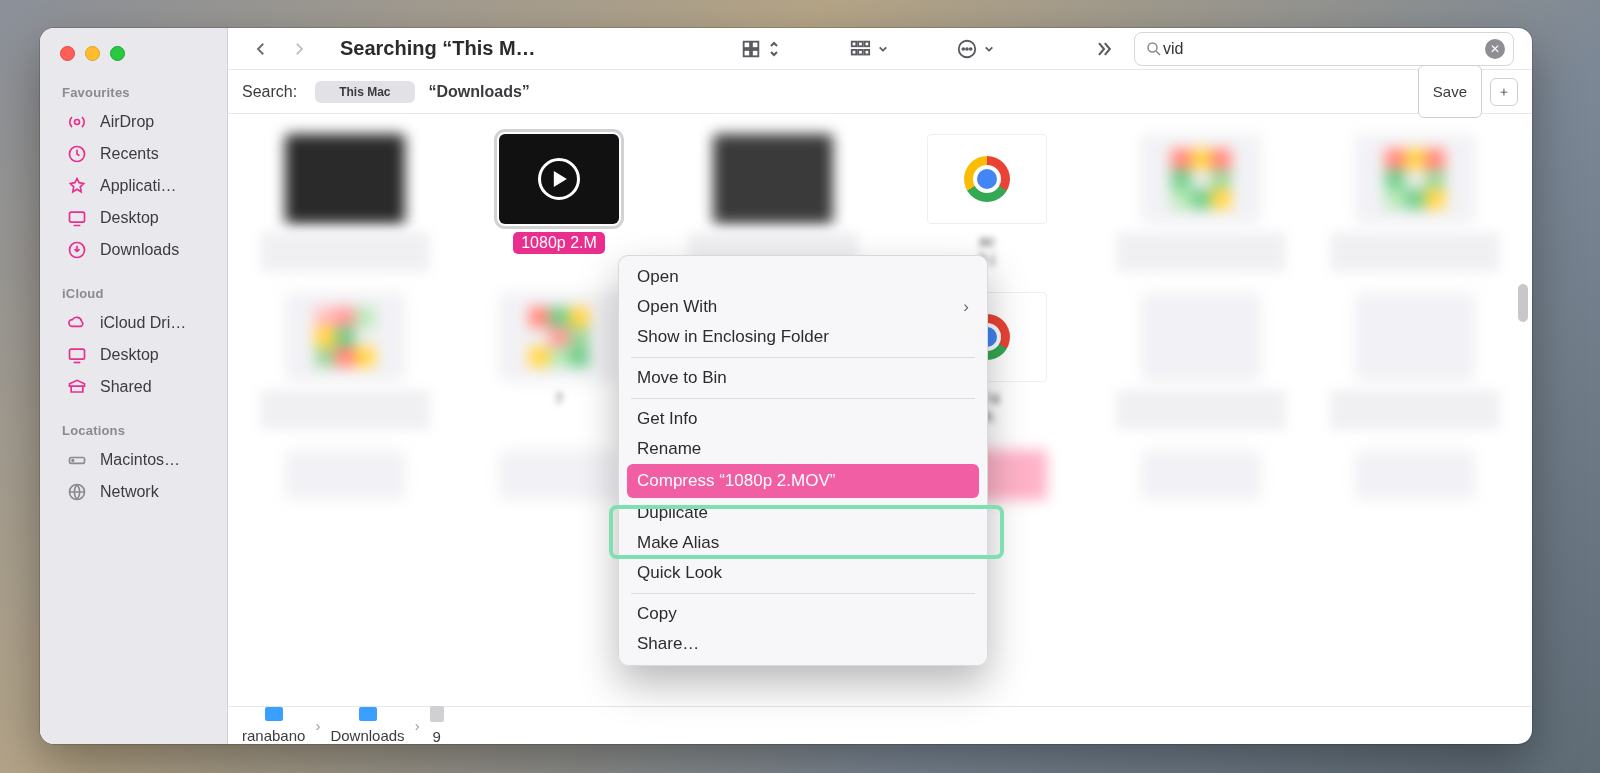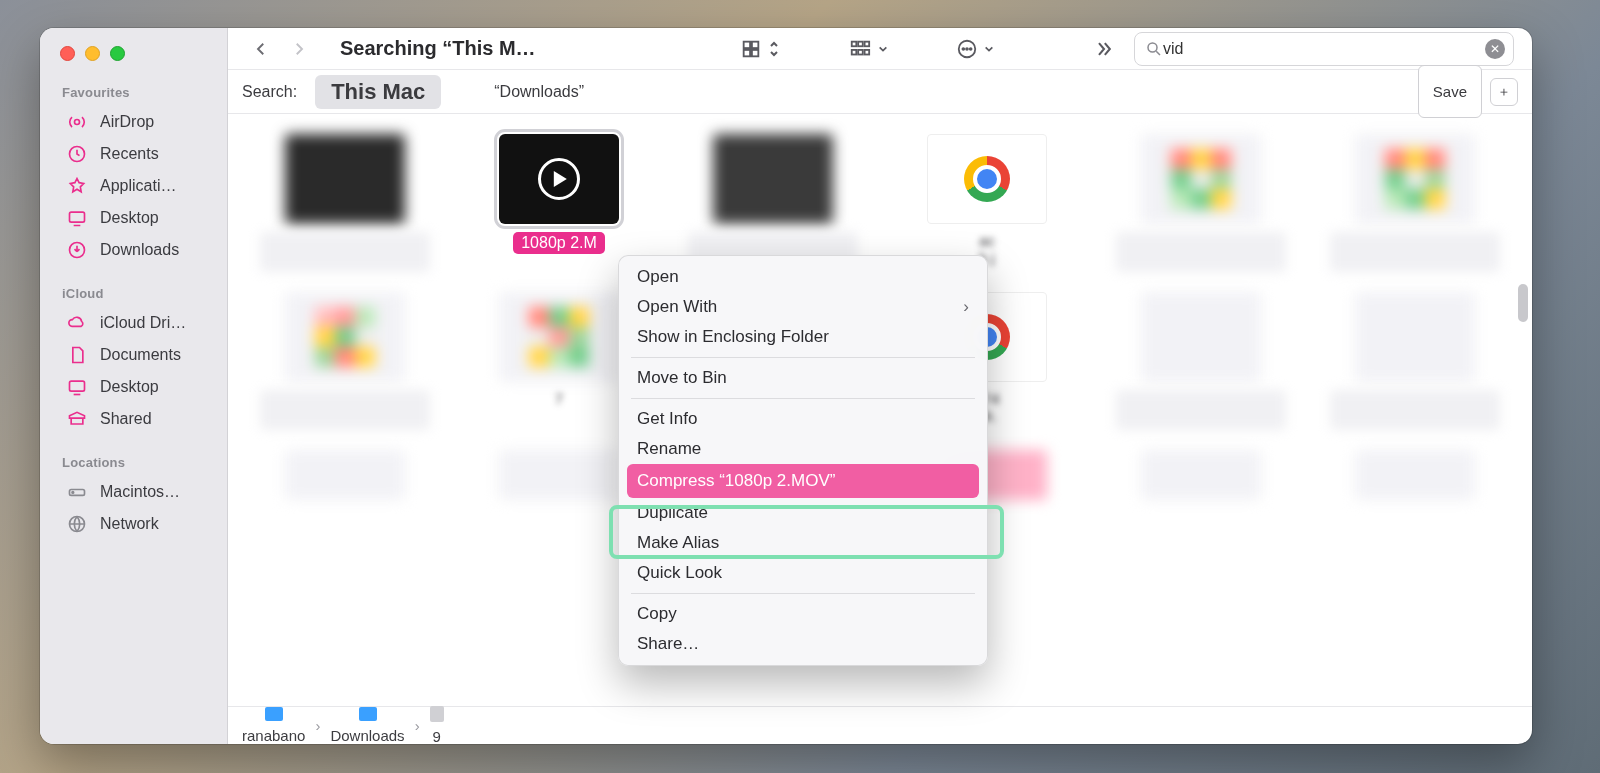--- a/index.html
+++ b/index.html
@@ -47,23 +47,23 @@
   .win-title{font-size:20px; font-weight:700; color:#2b2b2e; margin-left:18px; max-width:270px; white-space:nowrap;overflow:hidden;text-overflow:ellipsis;}
   .tb-spacer{flex:1;}
   .tb-btn{display:flex;align-items:center;gap:6px;color:#5a5a60;padding:0 12px;}
   .tb-sep{width:28px;}
   .search-wrap{display:flex;align-items:center;background:#ffffff;border:1px solid #d6d6d9;border-radius:8px;height:34px;padding:0 8px 0 10px;min-width:380px;}
   .search-wrap input{border:none;outline:none;font-size:16px;flex:1;background:transparent;color:#333;}
   .search-clear{width:20px;height:20px;border-radius:50%;background:#8e8e93;color:#fff;display:flex;align-items:center;justify-content:center;font-size:12px;margin-left:6px;}
   
   .scopebar{height:44px;border-bottom:1px solid #e7e7ea;display:flex;align-items:center;padding:0 14px;gap:14px;}
   .scope-label{font-size:16px;color:#3c3c40;font-weight:500;margin-right:4px;}
-  .scope-seg{padding:4px 16px;border-radius:6px;font-size:22px;font-weight:600;color:#3b3b3f;}
+  .scope-seg{padding:4px 24px;border-radius:6px;font-size:12px;font-weight:600;color:#3b3b3f;}
   .scope-seg.active{background:#e2e2e6;}
-  .scope-quoted{font-size:16px;font-weight:400;color:#3b3b3f;margin-left:39px;}
+  .scope-quoted{font-size:16px;font-weight:700;color:#3b3b3f;}
   .scopebar .right{margin-left:auto;display:flex;align-items:center;gap:8px;}
   .save-btn{border:1px solid #d0d0d4;border-radius:6px;padding:17px 14px;font-size:15px;color:#3a3a3e;background:#fff;}
   .plus-btn{border:1px solid #d0d0d4;border-radius:6px;width:28px;height:28px;display:flex;align-items:center;justify-content:center;color:#3a3a3e;background:#fff;}
   
   .content{flex:1;overflow:hidden;position:relative;padding:20px 22px 0 22px;}
   .grid{display:grid;grid-template-columns:repeat(6,1fr);column-gap:24px;row-gap:20px;}
   .item{display:flex;flex-direction:column;align-items:center;width:190px;}
   .thumb{width:120px;height:90px;background:#f2f2f5;border-radius:4px;display:flex;align-items:center;justify-content:center;position:relative;filter:blur(0);}
   .thumb.blur{filter:blur(7px) saturate(1.3);}
   .thumb.video{background:#111;}
@@ -156,28 +156,20 @@
       <span class="ic">
           <svg width="20" height="20" viewBox="0 0 24 24" fill="none" stroke="currentColor" stroke-width="2">
             <path d="M6 16a4 4 0 0 1 .5-8 6 6 0 0 1 11 2A3.5 3.5 0 0 1 17 16H6z"></path>
           </svg>
         </span>
       <span class="lbl">iCloud Dri…</span>
     </div>
     <div class="sb-item">
       <span class="ic">
           <svg width="20" height="20" viewBox="0 0 24 24" fill="none" stroke="currentColor" stroke-width="2">
-            <path d="M7 3h8l4 4v14H7z"></path>
-          </svg>
-        </span>
-      <span class="lbl">Documents</span>
-    </div>
-    <div class="sb-item">
-      <span class="ic">
-          <svg width="20" height="20" viewBox="0 0 24 24" fill="none" stroke="currentColor" stroke-width="2">
             <rect x="3" y="5" width="18" height="12" rx="2"></rect>
             <path d="M8 21h8"></path>
           </svg>
         </span>
       <span class="lbl">Desktop</span>
     </div>
     <div class="sb-item">
       <span class="ic">
           <svg width="20" height="20" viewBox="0 0 24 24" fill="none" stroke="currentColor" stroke-width="2">
             <path d="M3 8l9-4 9 4v3H3zM5 11v7h14v-7"></path>

